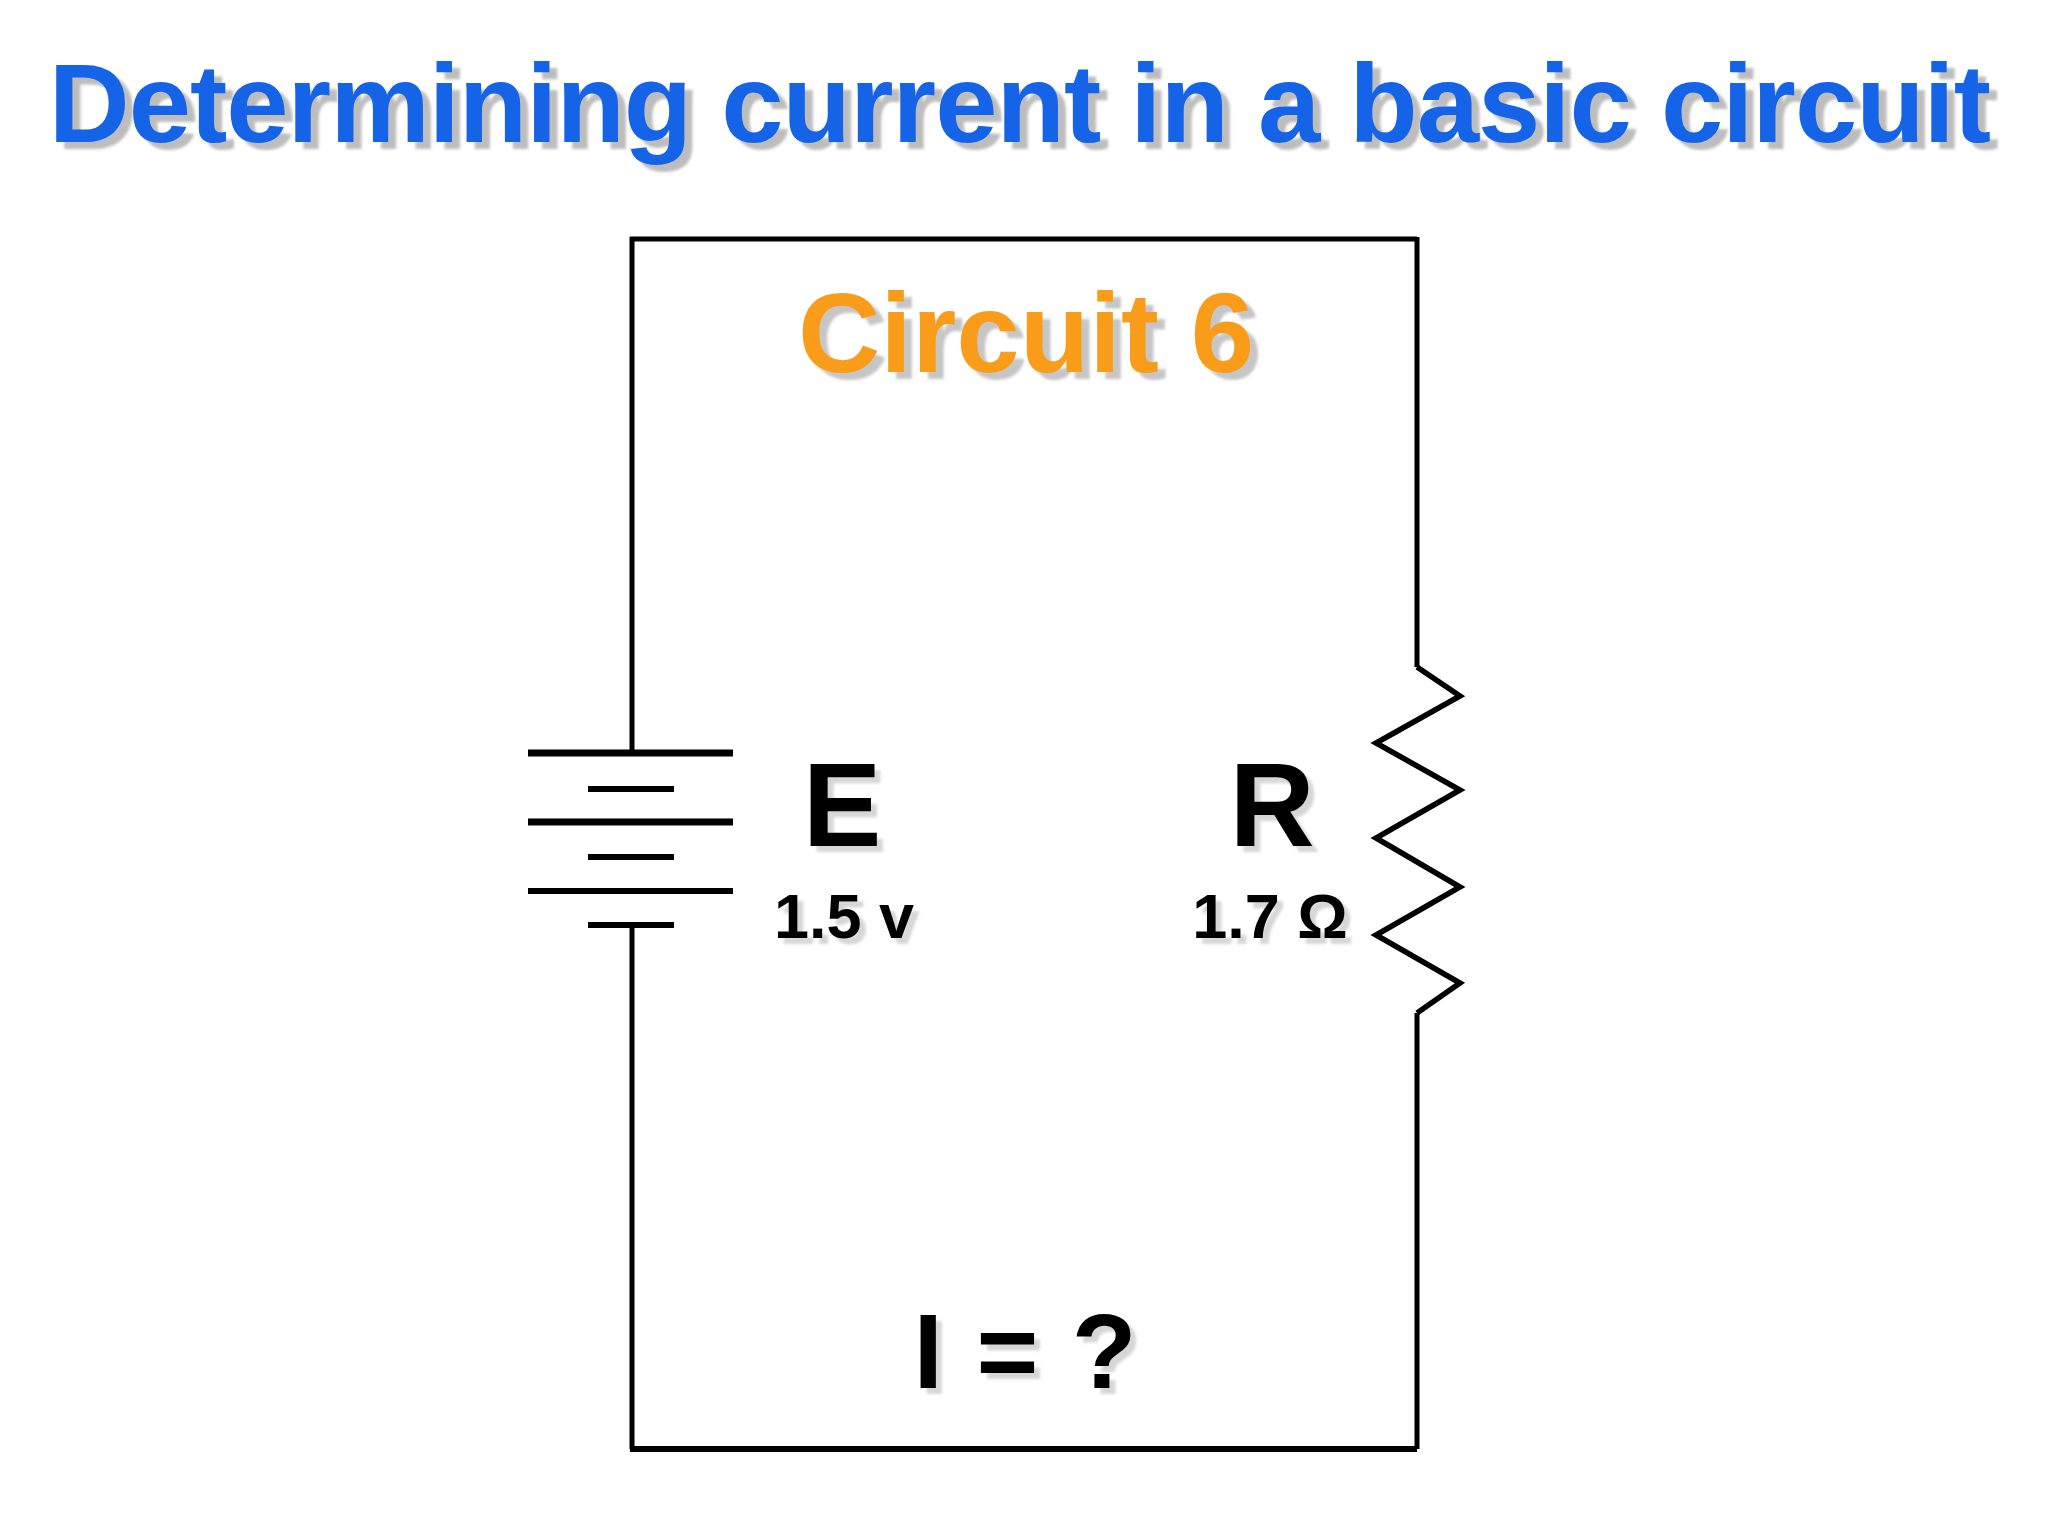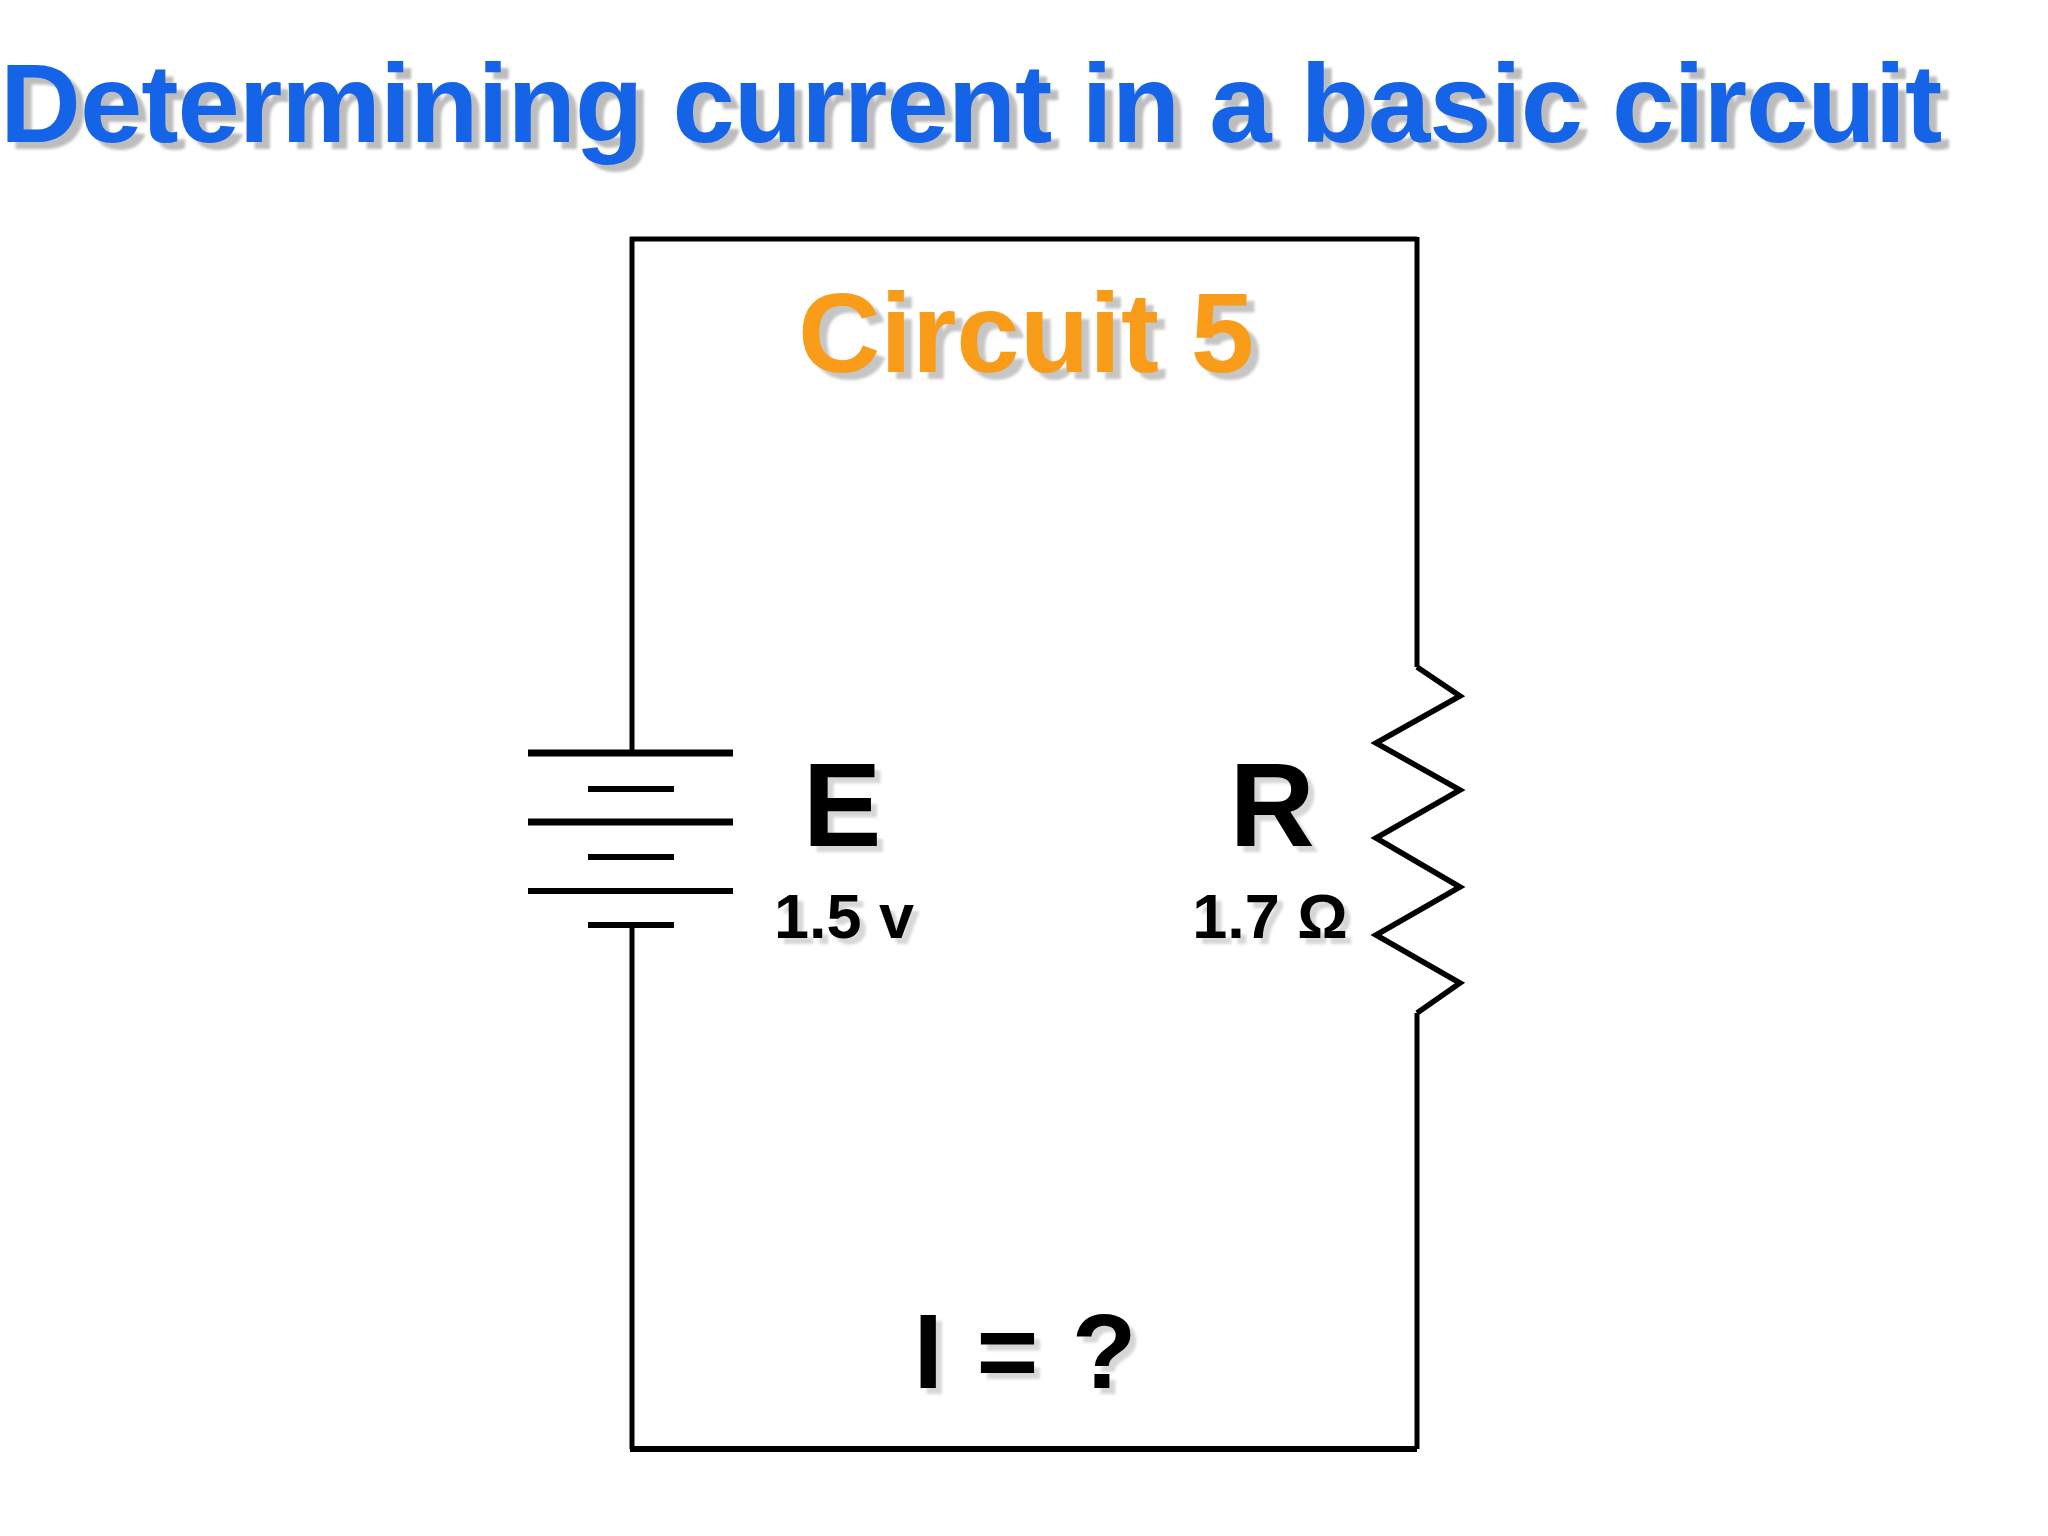--- a/index.html
+++ b/index.html
@@ -28,21 +28,21 @@
     line-height: 1;
     color: var(--ink);
     transform: translateX(-50%);
   }
   .title {
     position: absolute;
     left: 0;
     top: 48px;
     width: 1990px;
     margin: 0;
-    text-align: left;
+    text-align: right;
     font-size: 112px;
     font-weight: bold;
     letter-spacing: -1px;
     line-height: 1;
     color: var(--title_blue);
     text-shadow: 8px 7px 3px var(--shadow);
     white-space: nowrap;
   }
   .circuit-label {
     top: 276px;
@@ -90,21 +90,21 @@
       <line x1="588" y1="789" x2="674" y2="789" stroke-width="6"></line>
       <line x1="528" y1="822" x2="733" y2="822" stroke-width="7"></line>
       <line x1="588" y1="857" x2="674" y2="857" stroke-width="6"></line>
       <line x1="528" y1="891" x2="733" y2="891" stroke-width="6"></line>
       <line x1="588" y1="925" x2="674" y2="925" stroke-width="6"></line>
     </g>
 
     <path d="M 1417 667 L 1460 696 L 1376 743 L 1460 790 L 1376 838 L 1460 887 L 1376 935 L 1460 983 L 1417 1013" stroke-width="5.5" stroke-linejoin="miter"></path>
   </svg>
 
-  <div class="txt circuit-label">Circuit 5</div>
+  <div class="txt circuit-label">Circuit 6</div>
 
   <div class="txt dark-label sym-e">E</div>
   <div class="txt dark-label val-e">1.5 v</div>
 
   <div class="txt dark-label sym-r">R</div>
   <div class="txt dark-label val-r">1.7 Ω</div>
 
   <div class="txt dark-label current">I = ?</div>
 
 </div>

